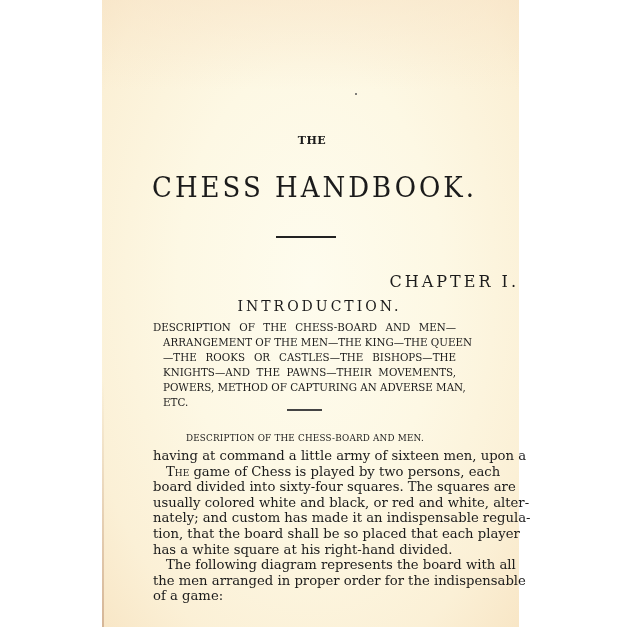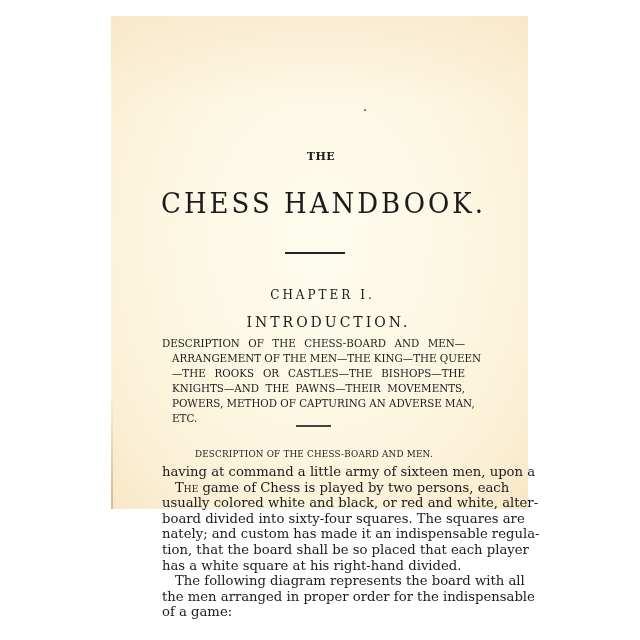--- a/index.html
+++ b/index.html
@@ -5,29 +5,28 @@
     html, body {
       margin: 0;
       padding: 0;
       width: 640px;
       height: 640px;
       background: #ffffff;
       overflow: hidden;
     }
     .page {
       position: absolute;
-      left: 111px;
+      left: 102px;
       top: 0;
       width: 417px;
-      height: 493px;
+      height: 627px;
       background:
         radial-gradient(ellipse at 50% 45%, #fefcee 0%, #fdf8e4 45%, #fbf0d6 80%, #f8e6c6 100%);
       font-family: "DejaVu Serif", "Liberation Serif", serif;
       color: #1b1b1b;
-      margin-top: 16px;
     }
     .page::before {
       content: "";
       position: absolute;
       left: 0; top: 380px; bottom: 0;
       width: 2px;
       background: linear-gradient(to bottom, rgba(190,150,120,0) 0%, rgba(190,150,120,0.6) 100%);
     }
     .page::after {
       content: "";
@@ -70,22 +69,22 @@
       position: absolute;
       height: 2px;
       background: #222;
     }
     .rule1 { left: 174px; top: 236px; width: 60px; }
     .rule2 { left: 185px; top: 409px; width: 35px; height: 1.5px; background:#444; }
     .chapter {
       position: absolute;
       left: 0; right: 0;
       top: 272px;
-      text-align: center;
-      font-size: 12px;
+      text-align: right;
+      font-size: 16px;
       letter-spacing: 3px;
       padding-left: 6px;
     }
     .intro {
       position: absolute;
       left: 0; right: 0;
       top: 298px;
       text-align: center;
       font-size: 14px;
       letter-spacing: 3px;
@@ -161,22 +160,22 @@
     <span class="line indent last">ETC.</span>
   </div>
 
   <div class="rule rule2"></div>
 
   <div class="section-head">DESCRIPTION OF THE CHESS-BOARD AND MEN.</div>
 
   <div class="body">
     <span class="line">having at command a little army of sixteen men, upon a</span>
     <span class="line indent"><span class="smallcaps">The</span><span> game of Chess is played by two persons, each</span></span>
+    <span class="line">board divided into sixty-four squares.  The squares are</span>
     <span class="line">usually colored white and black, or red and white, alter-</span>
-    <span class="line">board divided into sixty-four squares.  The squares are</span>
     <span class="line">nately; and custom has made it an indispensable regula-</span>
     <span class="line">tion, that the board shall be so placed that each player</span>
     <span class="line last">has a white square at his right-hand divided.</span>
     <span class="line indent">The following diagram represents the board with all</span>
     <span class="line">the men arranged in proper order for the indispensable</span>
     <span class="line last">of a game:</span>
   </div>
 </div>
 
 </body></html>

